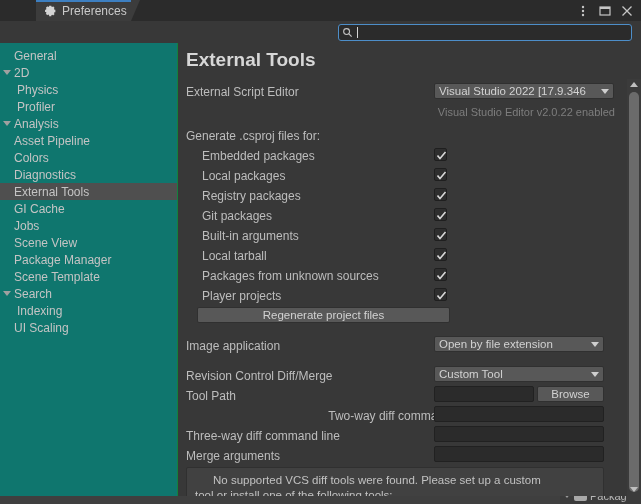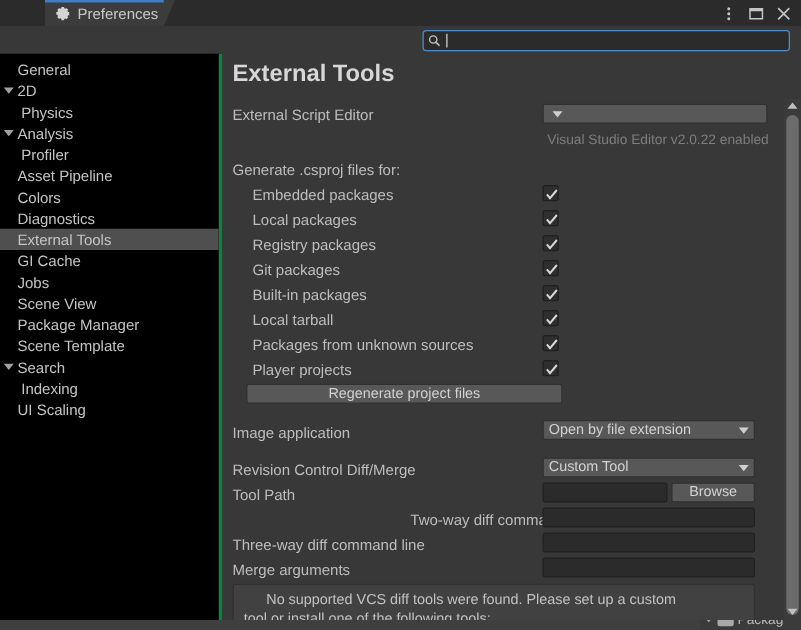--- a/index.html
+++ b/index.html
@@ -125,22 +125,22 @@
   .body {
     position: relative;
     height: 453px;
     display: flex;
     background: #383838;
   }
 
   
   .sidebar {
     width: 178px;
-    background: #000000;
-    border-right: 3px solid #15803d;
+    background: #0f766e;
+    border-right: 1px solid #15803d;
     padding-top: 4px;
     overflow: hidden;
   }
   .tree-item {
     height: 17px;
     display: flex; align-items: center;
     color: #c4c4c4;
     font-size: 12px;
     padding-right: 4px;
     white-space: nowrap;
@@ -349,32 +349,32 @@
               <span class="caret-down"></span>
             </span>
           <span class="tree-label">2D</span>
         </div>
 
         <div class="tree-item lvl1">
           <span class="tw"></span>
           <span class="tree-label">Physics</span>
         </div>
 
+        <div class="tree-item lvl1">
+          <span class="tw"></span>
+          <span class="tree-label">Profiler</span>
+        </div>
+
         <div class="tree-item lvl0">
           <span class="tw">
               <span class="caret-down"></span>
             </span>
           <span class="tree-label">Analysis</span>
         </div>
 
-        <div class="tree-item lvl1">
-          <span class="tw"></span>
-          <span class="tree-label">Profiler</span>
-        </div>
-
         <div class="tree-item lvl0">
           <span class="tw"></span>
           <span class="tree-label">Asset Pipeline</span>
         </div>
 
         <div class="tree-item lvl0">
           <span class="tw"></span>
           <span class="tree-label">Colors</span>
         </div>
 
@@ -434,20 +434,21 @@
       <div class="content">
 
         <div class="page-title">External Tools</div>
 
         <div class="scrollarea">
 
           <div class="row" style="top:4px;">
             <span class="row-label">External Script Editor</span>
           </div>
           <div class="dropdown" style="left:256px; top:4px; width:180px;">
+            <span class="dd-text">Visual Studio 2022 [17.9.346</span>
             <span class="dd-arrow"></span>
           </div>
           <div class="row" style="top:24px; justify-content:flex-end; right:26px;">
             <span class="row-sub">Visual Studio Editor v2.0.22 enabled</span>
           </div>
 
           <div class="row" style="top:48px;">
             <span class="row-label">Generate .csproj files for:</span>
           </div>
 
@@ -481,21 +482,21 @@
           <div class="row" style="top:128px;">
             <span class="row-label indent">Git packages</span>
           </div>
           <div class="checkbox" style="left:256px; top:129px;">
             <svg width="11" height="11" viewBox="0 0 11 11">
                 <path d="M1.5 5.5 L4 8.5 L9.5 2" stroke="#d8d8d8" stroke-width="1.6" fill="none"></path>
               </svg>
           </div>
 
           <div class="row" style="top:148px;">
-            <span class="row-label indent">Built-in packages</span>
+            <span class="row-label indent">Built-in arguments</span>
           </div>
           <div class="checkbox" style="left:256px; top:149px;">
             <svg width="11" height="11" viewBox="0 0 11 11">
                 <path d="M1.5 5.5 L4 8.5 L9.5 2" stroke="#d8d8d8" stroke-width="1.6" fill="none"></path>
               </svg>
           </div>
 
           <div class="row" style="top:168px;">
             <span class="row-label indent">Local tarball</span>
           </div>

